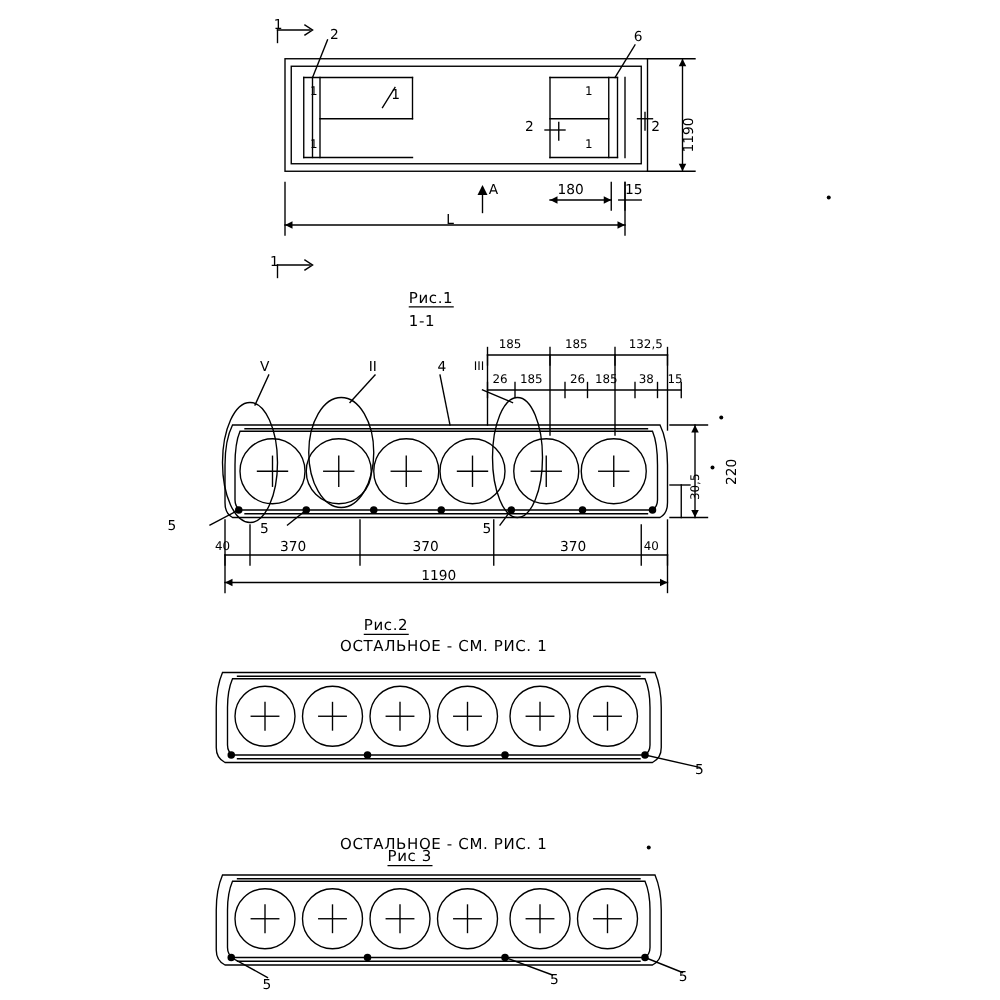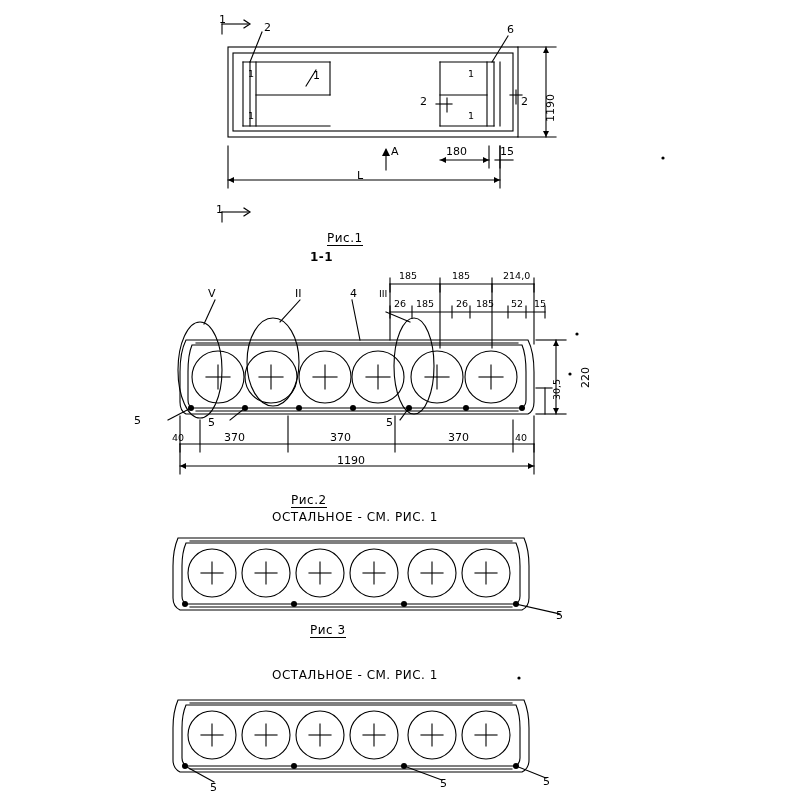--- a/index.html
+++ b/index.html
@@ -264,36 +264,36 @@
   <div class="lbl" style="left:420px;top:96px;">2</div>
   <div class="lbl" style="left:521px;top:96px;">2</div>
   <div class="lbl rot" style="left:545px;top:122px;transform:rotate(-90deg);">1190</div>
   <div class="lbl" style="left:446px;top:146px;">180</div>
   <div class="lbl" style="left:500px;top:146px;">15</div>
   <div class="lbl" style="left:357px;top:170px;">L</div>
   <div class="lbl" style="left:391px;top:146px;">A</div>
   <div class="lbl" style="left:216px;top:204px;">1</div>
 
   <div class="lbl cap ul" style="left:327px;top:233px;">Рис.1</div>
-  <div class="lbl cap" style="left:310px;top:252px;font-weight:bold;">1-1</div>
+  <div class="lbl cap" style="left:327px;top:252px;">1-1</div>
 
   <div class="lbl" style="left:208px;top:288px;">V</div>
   <div class="lbl" style="left:295px;top:288px;">II</div>
   <div class="lbl" style="left:350px;top:288px;">4</div>
   <div class="lbl small" style="left:379px;top:288px;">III</div>
 
   <div class="lbl small" style="left:399px;top:270px;">185</div>
   <div class="lbl small" style="left:452px;top:270px;">185</div>
-  <div class="lbl small" style="left:503px;top:270px;">214,0</div>
+  <div class="lbl small" style="left:503px;top:270px;">132,5</div>
 
   <div class="lbl small" style="left:394px;top:298px;">26</div>
   <div class="lbl small" style="left:416px;top:298px;">185</div>
   <div class="lbl small" style="left:456px;top:298px;">26</div>
   <div class="lbl small" style="left:476px;top:298px;">185</div>
-  <div class="lbl small" style="left:511px;top:298px;">52</div>
+  <div class="lbl small" style="left:511px;top:298px;">38</div>
   <div class="lbl small" style="left:534px;top:298px;">15</div>
 
   <div class="lbl small rot" style="left:551px;top:400px;transform:rotate(-90deg);">30,5</div>
   <div class="lbl rot" style="left:580px;top:388px;transform:rotate(-90deg);">220</div>
 
   <div class="lbl small" style="left:172px;top:432px;">40</div>
   <div class="lbl" style="left:224px;top:432px;">370</div>
   <div class="lbl" style="left:330px;top:432px;">370</div>
   <div class="lbl" style="left:448px;top:432px;">370</div>
   <div class="lbl small" style="left:515px;top:432px;">40</div>
@@ -301,20 +301,20 @@
 
   <div class="lbl" style="left:134px;top:415px;">5</div>
   <div class="lbl" style="left:208px;top:417px;">5</div>
   <div class="lbl" style="left:386px;top:417px;">5</div>
 
   <div class="lbl cap ul" style="left:291px;top:495px;">Рис.2</div>
   <div class="lbl cap" style="left:272px;top:512px;">ОСТАЛЬНОЕ - СМ. РИС. 1</div>
 
   <div class="lbl" style="left:556px;top:610px;">5</div>
 
-  <div class="lbl cap ul" style="left:310px;top:625px;">Рис 3</div>
+  <div class="lbl cap ul" style="left:310px;top:680px;">Рис 3</div>
   <div class="lbl cap" style="left:272px;top:670px;">ОСТАЛЬНОЕ - СМ. РИС. 1</div>
 
   <div class="lbl" style="left:210px;top:782px;">5</div>
   <div class="lbl" style="left:440px;top:778px;">5</div>
   <div class="lbl" style="left:543px;top:776px;">5</div>
 
 </div>
 
 </body></html>

